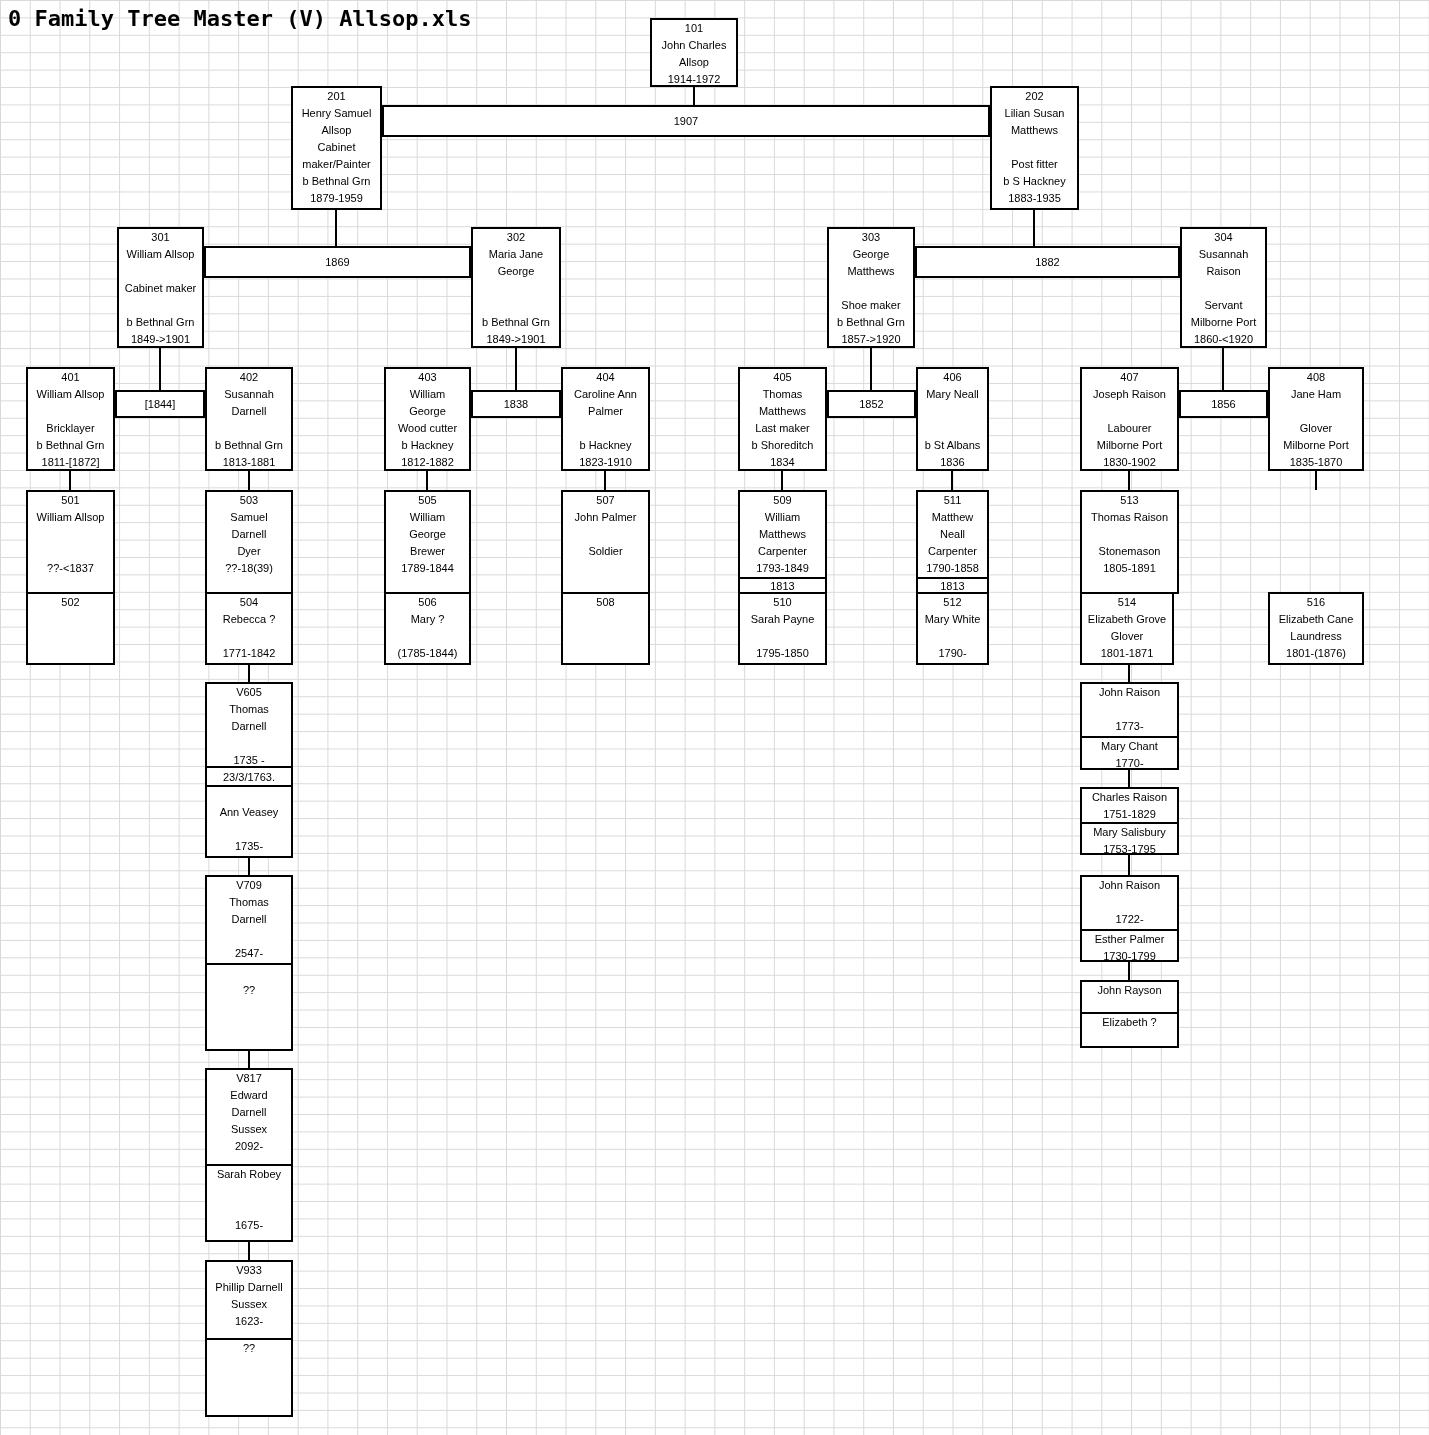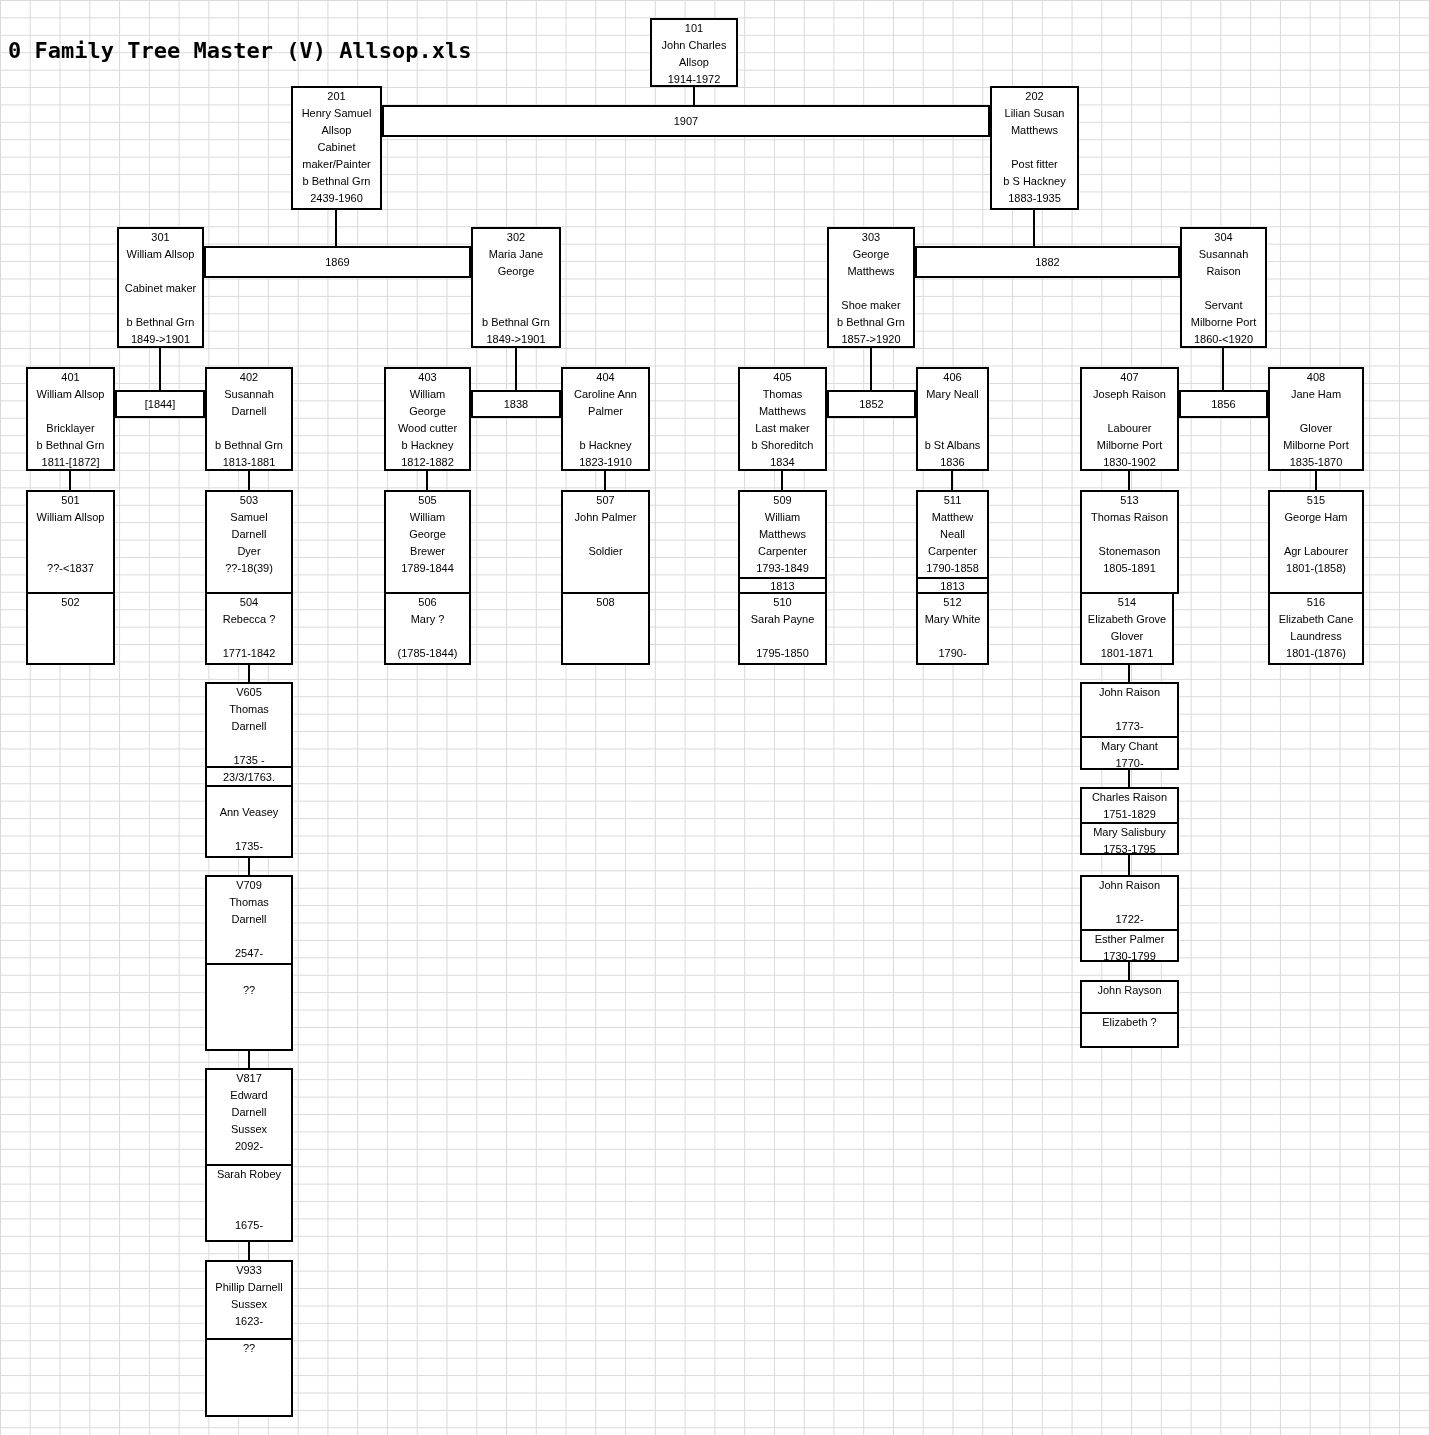--- a/index.html
+++ b/index.html
@@ -11,21 +11,21 @@
       linear-gradient(to right,#d9d9d9 1px,transparent 1px),
       linear-gradient(to bottom,#d9d9d9 1px,transparent 1px);
     background-size:29.77px 100%,100% 17.42px;
     font-family:"Liberation Sans","DejaVu Sans",sans-serif;
     color:#000;
     overflow:hidden;
   }
   .title{
     position:absolute;left:8px;top:6px;
     font:bold 22px/1.2 "DejaVu Sans Mono","Liberation Mono",monospace;
-    white-space:nowrap;color:#000;margin-top:32px;
+    white-space:nowrap;color:#000;
   }
   .box{
     position:absolute;box-sizing:border-box;
     border:2px solid #000;background:#ffffff;
     font-size:11px;line-height:17px;
     text-align:center;white-space:pre-line;overflow:hidden;
   }
   .bar{
     position:absolute;box-sizing:border-box;
     border:2px solid #000;background:#ffffff;
@@ -53,21 +53,21 @@
 John Charles
 Allsop
 1914-1972</div>
 
   <div class="box" style="left:291px;top:86px;width:91px;height:124px">201
 Henry Samuel
 Allsop
 Cabinet
 maker/Painter
 b Bethnal Grn
-2439-1960</div>
+1879-1959</div>
   <div class="box" style="left:990px;top:86px;width:89px;height:124px">202
 Lilian Susan
 Matthews
 
 Post fitter
 b S Hackney
 1883-1935</div>
 
   <div class="box" style="left:117px;top:227px;width:87px;height:121px">301
 William Allsop
@@ -205,25 +205,20 @@
   <div class="box" style="left:1080px;top:490px;width:99px;height:104px">513
 Thomas Raison
 
 Stonemason
 1805-1891</div>
   <div class="box" style="left:1080px;top:592px;width:94px;height:73px">514
 Elizabeth Grove
 Glover
 1801-1871</div>
 
-  <div class="box" style="left:1268px;top:490px;width:96px;height:104px">515
-George Ham
-
-Agr Labourer
-1801-(1858)</div>
   <div class="box" style="left:1268px;top:592px;width:96px;height:73px">516
 Elizabeth Cane
 Laundress
 1801-(1876)</div>
 
   <div class="box" style="left:205px;top:682px;width:88px;height:86px">V605
 Thomas
 Darnell
 
 1735 -</div>

